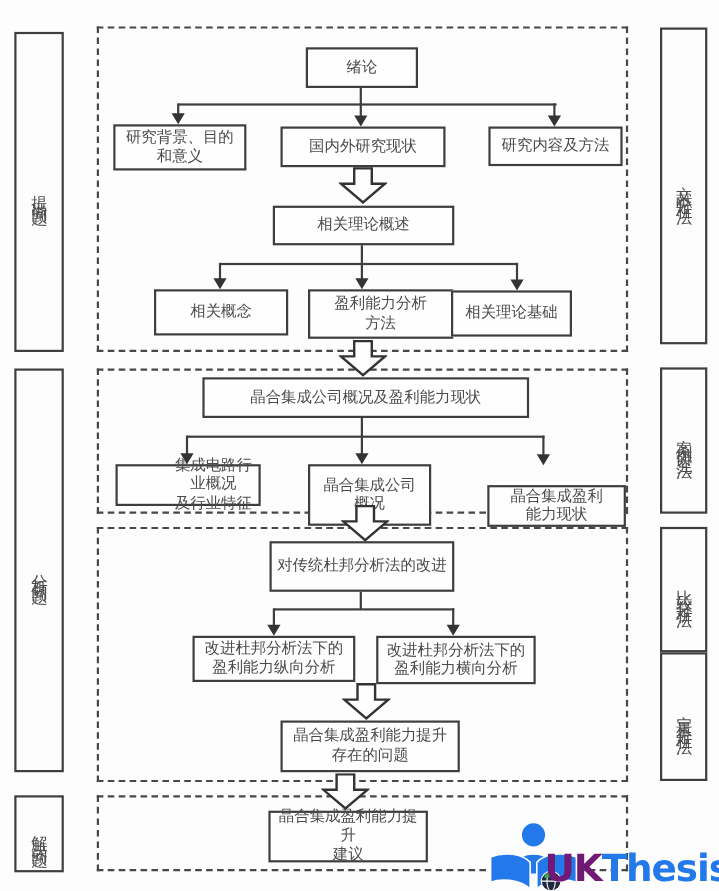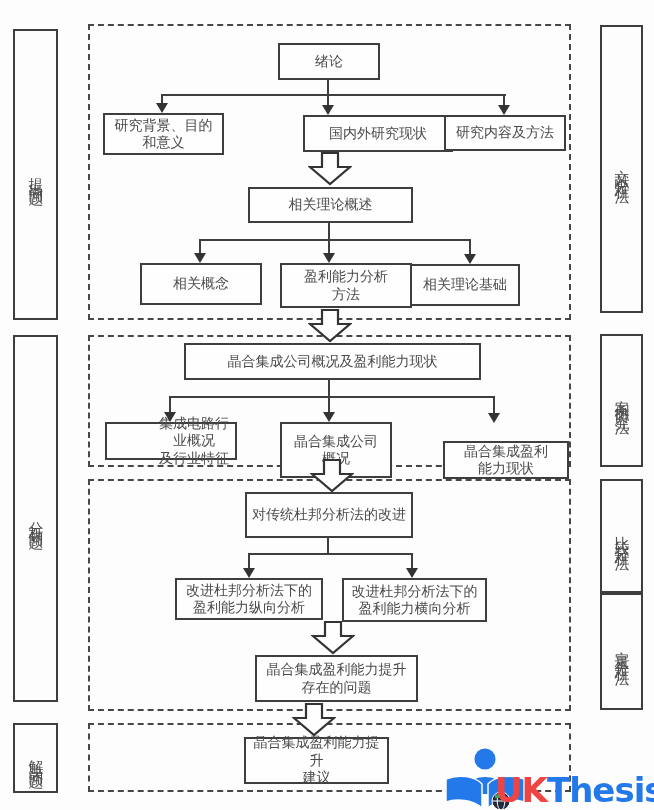--- a/index.html
+++ b/index.html
@@ -35,21 +35,21 @@
     border-left:6px solid transparent;border-right:6px solid transparent;
     border-top:10px solid #333;
   }
   .barrow{position:absolute;z-index:3;}
   .logo{position:absolute;left:435px;top:744px;width:220px;height:66px;z-index:5;}
   .logo-text{
     position:absolute;left:60px;top:29px;
     font-size:34px;font-weight:800;letter-spacing:-1px;line-height:1;
     white-space:nowrap;
   }
-  .logo-uk{color:#ef4444;}
+  .logo-uk{color:#701a75;}
   .logo-thesis{color:#2379e9;}
 </style>
 </head>
 <body>
 
 <div class="sidebox" style="left:13px;top:29px;width:45px;height:291px;">提出问题</div>
 <div class="sidebox" style="left:13px;top:335px;width:45px;height:367px;">分析问题</div>
 <div class="sidebox" style="left:13px;top:723px;width:45px;height:70px;">解决问题</div>
 
 <div class="sidebox" style="left:600px;top:25px;width:43px;height:288px;">文献分析法</div>
@@ -58,21 +58,21 @@
 <div class="sidebox" style="left:600px;top:593px;width:43px;height:117px;">定量分析法</div>
 
 <div class="section" style="left:88px;top:24px;width:483px;height:296px;"></div>
 <div class="section" style="left:88px;top:335px;width:483px;height:132px;"></div>
 <div class="section" style="left:88px;top:479px;width:483px;height:232px;"></div>
 <div class="section" style="left:88px;top:723px;width:483px;height:69px;"></div>
 
 <div class="node" style="left:278px;top:43px;width:102px;height:37px;">绪论</div>
 <div class="node" style="left:103px;top:113px;width:121px;height:42px;">研究背景、目的
 和意义</div>
-<div class="node" style="left:255px;top:115px;width:150px;height:37px;margin-left:48px;">国内外研究现状</div>
+<div class="node" style="left:255px;top:115px;width:150px;height:37px;">国内外研究现状</div>
 <div class="node" style="left:444px;top:115px;width:122px;height:36px;">研究内容及方法</div>
 <div class="node" style="left:248px;top:187px;width:165px;height:36px;">相关理论概述</div>
 <div class="node" style="left:140px;top:263px;width:122px;height:42px;">相关概念</div>
 <div class="node" style="left:280px;top:263px;width:132px;height:45px;">盈利能力分析
 方法</div>
 <div class="node" style="left:410px;top:264px;width:110px;height:42px;">相关理论基础</div>
 
 <div class="node" style="left:184px;top:343px;width:297px;height:37px;">晶合集成公司概况及盈利能力现状</div>
 <div class="node" style="left:105px;top:422px;width:132px;height:38px;padding-left:48px;">集成电路行业概况
 及行业特征</div>

